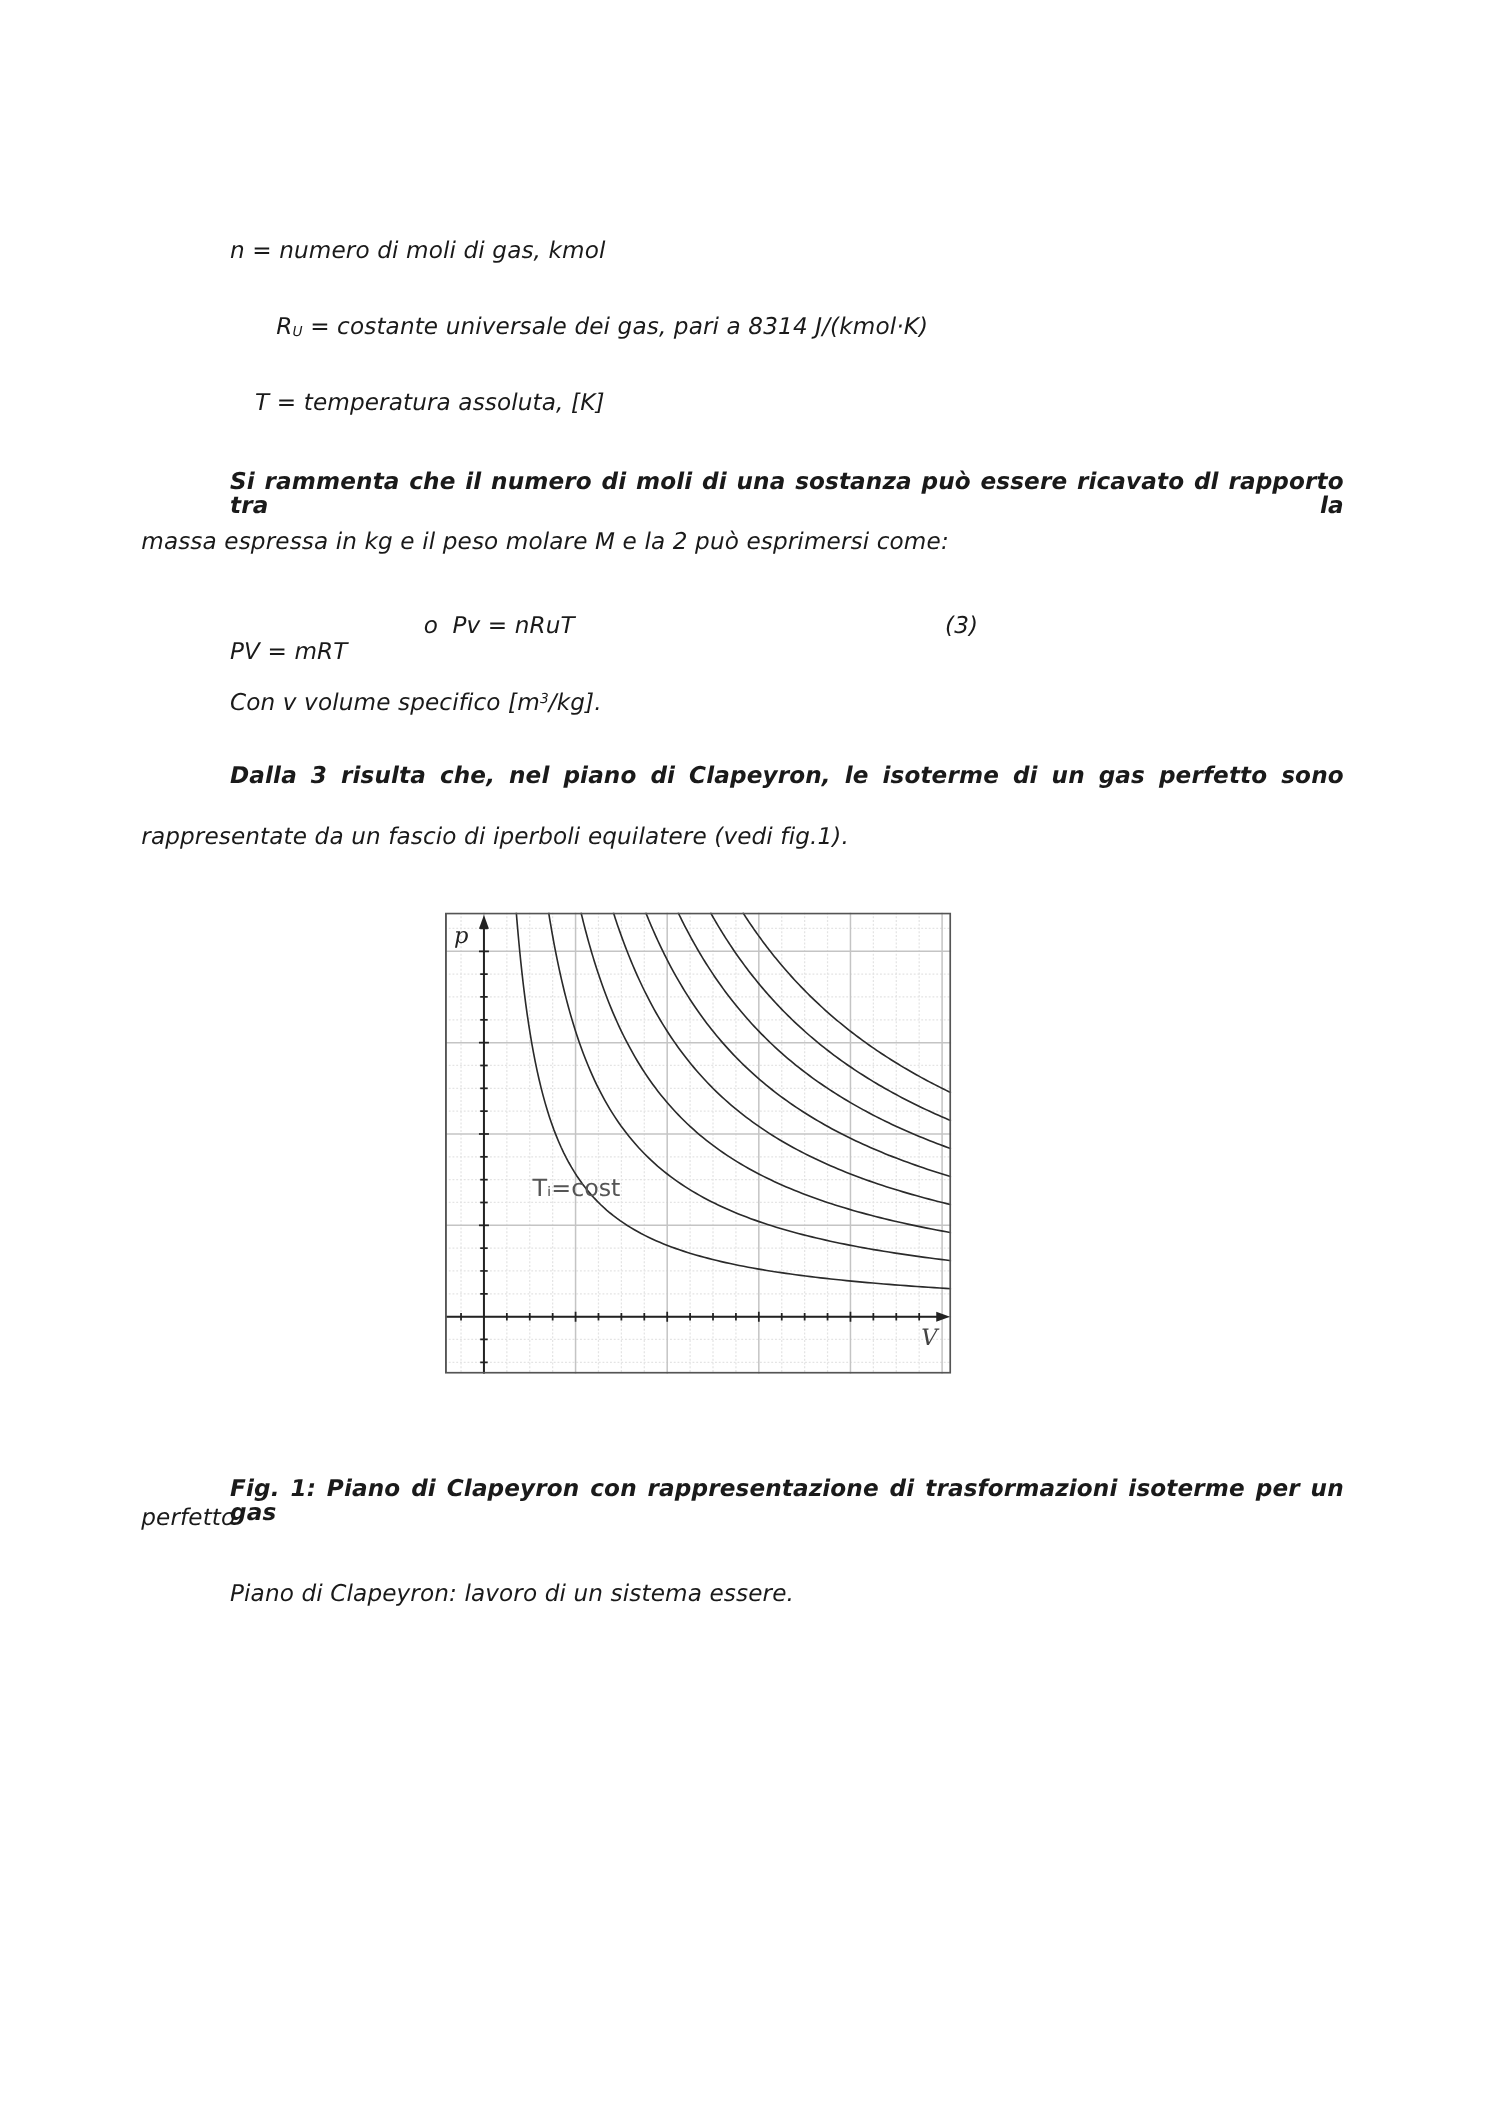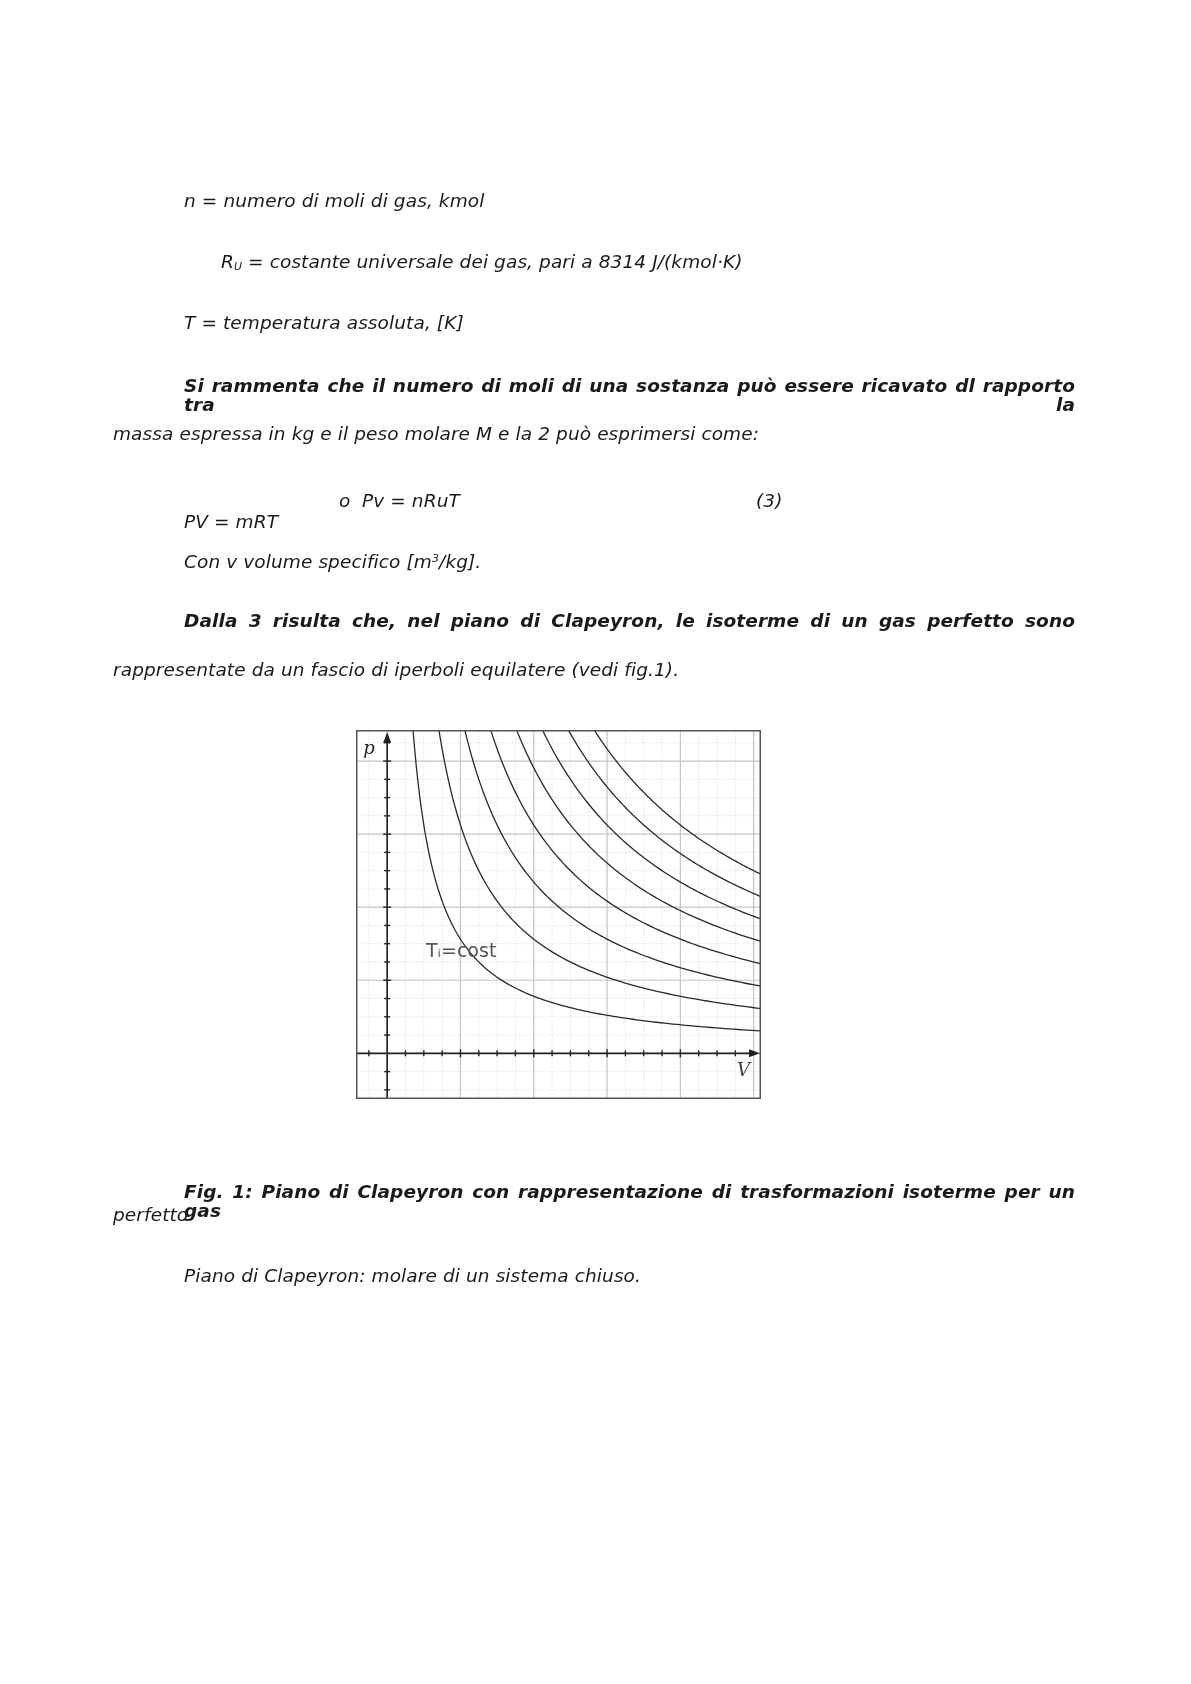--- a/index.html
+++ b/index.html
@@ -16,21 +16,21 @@
 </style>
 </head>
 <body>
 
 <div class="line indent" style="top:192px;">
   <span>n = numero di moli di gas, kmol</span>
 </div>
 <div class="line indent" style="top:253px;margin-left:37px;">
   <span><span>R</span><sub class="small">U</sub></span><span> = costante universale dei gas, pari a 8314 J/(kmol·K)</span>
 </div>
-<div class="line indent" style="top:314px;">
+<div class="line indent" style="top:314px;margin-left:20px;">
   <span>T = temperatura assoluta, [K]</span>
 </div>
 
 <div class="line justify-ind" style="top:377px;">Si rammenta che il numero di moli di una sostanza può essere ricavato dl rapporto tra la</div>
 <div class="line" style="left:113px; top:425px;">massa espressa in kg e il peso molare M e la 2 può esprimersi come:</div>
 
 <div class="line" style="left:184px; top:492px;margin-top:21px;">PV = mRT</div>
 <div class="line" style="left:339px; top:492px;">o</div>
 <div class="line" style="left:362px; top:492px;">Pv = nRuT</div>
 <div class="line" style="left:756px; top:492px;">(3)</div>
@@ -148,13 +148,13 @@
     <text id="ylabel" font-family="DejaVu Serif, serif" font-style="italic" font-size="18" fill="#222" x="7.153846153846157" y="24">p</text>
     <text id="xlabel" font-family="DejaVu Serif, serif" font-style="italic" font-size="18" fill="#444" x="381" y="346.33168316831683">V</text>
     <text id="annotation" font-family="DejaVu Sans, sans-serif" font-size="19" fill="#555" x="70" y="227">Tᵢ=cost</text>
     <rect x="0.75" y="0.75" width="403.5" height="367.5" fill="none" stroke="#555" stroke-width="1.5"></rect>
   </svg>
 </div>
 
 <div class="line justify-ind" style="top:1183px;">Fig. 1: Piano di Clapeyron con rappresentazione di trasformazioni isoterme per un gas</div>
 <div class="line" style="left:113px; top:1206px;">perfetto</div>
 
-<div class="line indent" style="top:1267px;">Piano di Clapeyron: molare di un sistema chiuso.</div>
+<div class="line indent" style="top:1267px;">Piano di Clapeyron: lavoro di un sistema essere.</div>
 
 </body></html>

